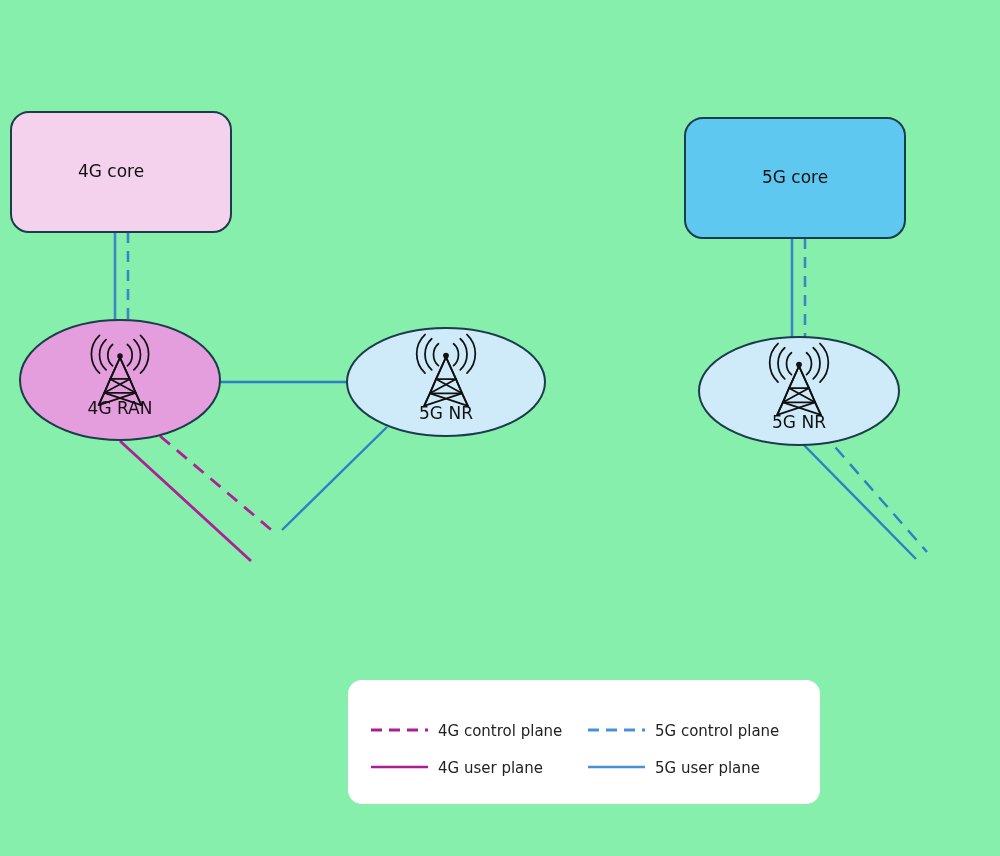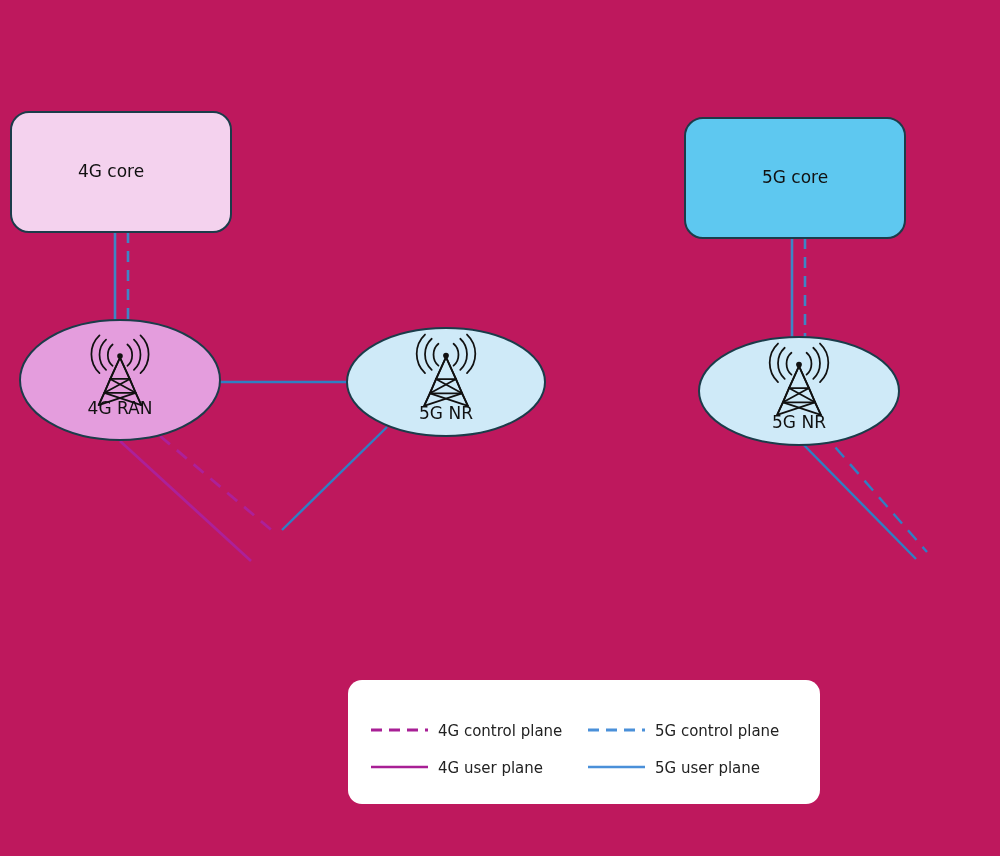--- a/index.html
+++ b/index.html
@@ -4,21 +4,21 @@
 <style>
   html, body {
     margin: 0;
     padding: 0;
     background: #000000;
   }
   #canvas {
     position: relative;
     width: 1000px;
     height: 856px;
-    background: #be185d;
+    background: #86efac;
     overflow: hidden;
     font-family: "DejaVu Sans", "Liberation Sans", sans-serif;
   }
   #diagram-svg {
     position: absolute;
     left: 0;
     top: 0;
     width: 1000px;
     height: 856px;
   }

